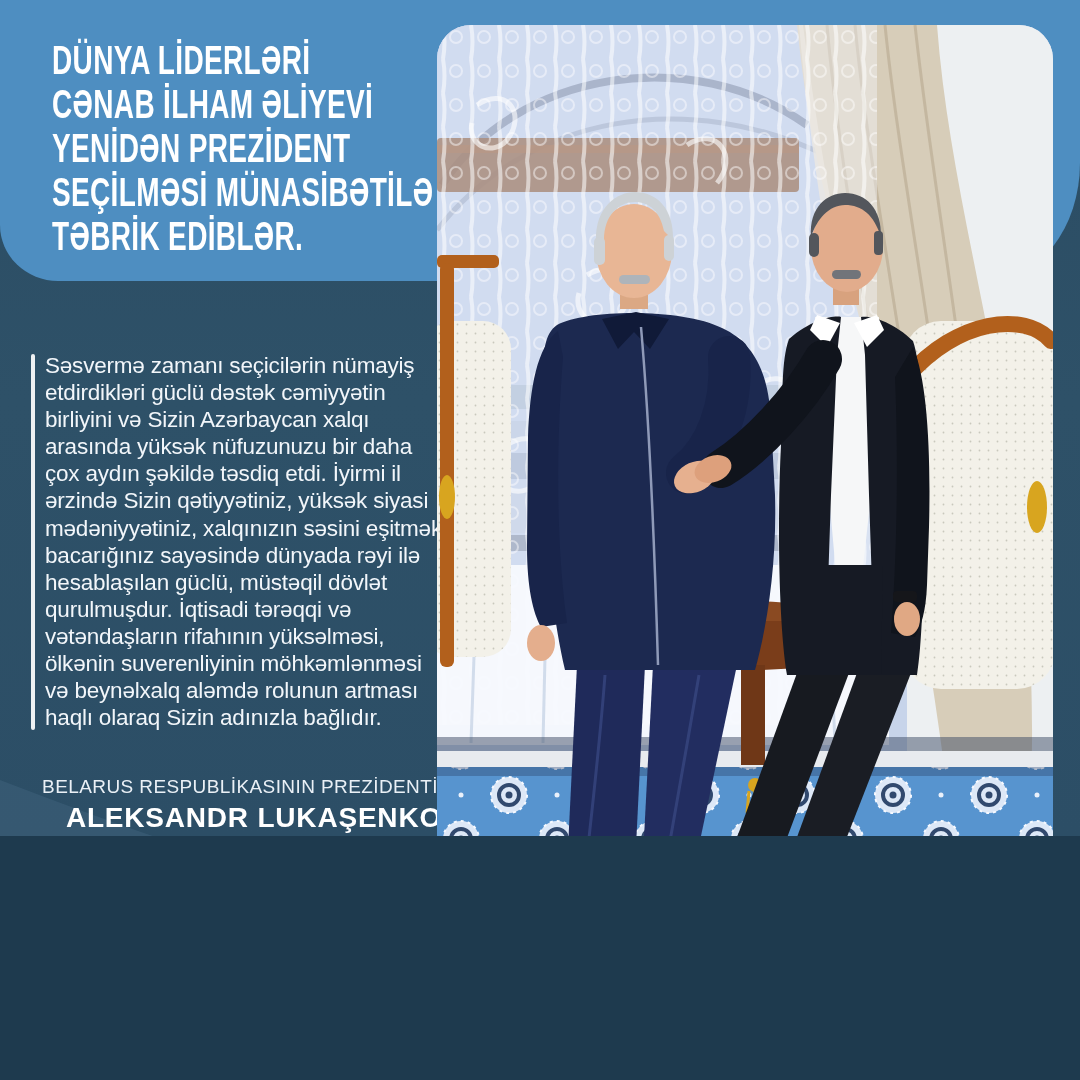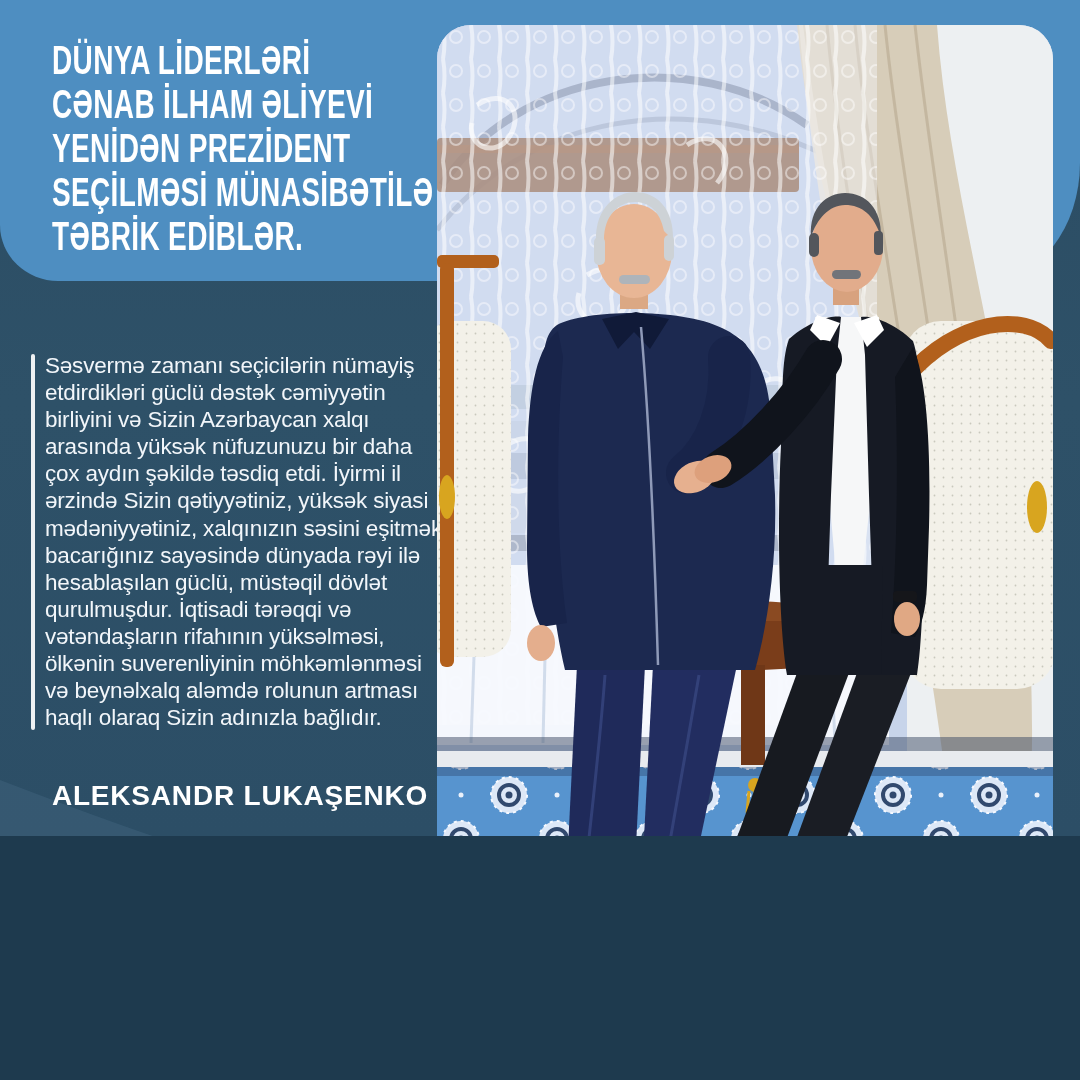--- a/index.html
+++ b/index.html
@@ -27,21 +27,21 @@
     left:31px;top:354px;width:4px;height:376px;
     background:rgba(255,255,255,0.92);border-radius:2px;
   }
   .quote-text{
     left:45px;top:352px;color:#f2f6fa;font-size:22.5px;line-height:27.1px;
     letter-spacing:-0.2px;white-space:pre;
   }
   
   .attribution{left:38px;top:776px;width:404px;text-align:center;color:#ffffff;}
   .attr-title{font-size:19px;font-weight:400;letter-spacing:0.4px;color:#eaf0f6;}
-  .attr-name{font-size:28px;font-weight:bold;letter-spacing:0.8px;margin-top:4px;}
+  .attr-name{font-size:28px;font-weight:bold;letter-spacing:0.8px;margin-top:4px;text-align:right;}
   
   .photo{
     left:437px;top:25px;width:616px;height:912px;border-radius:34px;
     overflow:hidden;background:#c7d4ea;
   }
   .photo svg{display:block;}
   
   .logo{left:22px;top:900px;width:146px;height:138px;}
 </style>
 </head>
@@ -72,20 +72,21 @@
 mədəniyyətiniz, xalqınızın səsini eşitmək
 bacarığınız sayəsində dünyada rəyi ilə
 hesablaşılan güclü, müstəqil dövlət
 qurulmuşdur. İqtisadi tərəqqi və
 vətəndaşların rifahının yüksəlməsi,
 ölkənin suverenliyinin möhkəmlənməsi
 və beynəlxalq aləmdə rolunun artması
 haqlı olaraq Sizin adınızla bağlıdır.</div>
 
   <div class="abs attribution">
+    <div class="attr-title">BELARUS RESPUBLİKASININ PREZİDENTİ</div>
     <div class="attr-name">ALEKSANDR LUKAŞENKO</div>
   </div>
 
   <div class="abs photo">
     <svg width="616" height="912" viewBox="0 0 616 912" aria-hidden="true">
       <defs>
         <pattern id="carp" width="96" height="88" patternUnits="userSpaceOnUse">
           <rect width="96" height="88" fill="#5794cf"></rect>
           <g transform="translate(24,22)">
             <circle r="18" fill="#e4ecf8" opacity="0.95"></circle>

